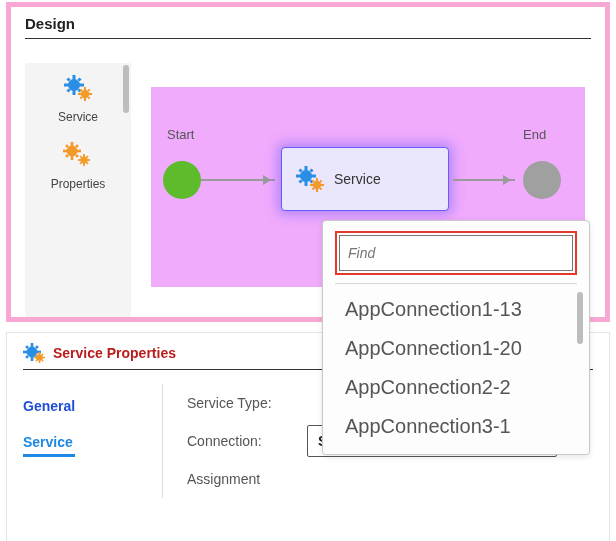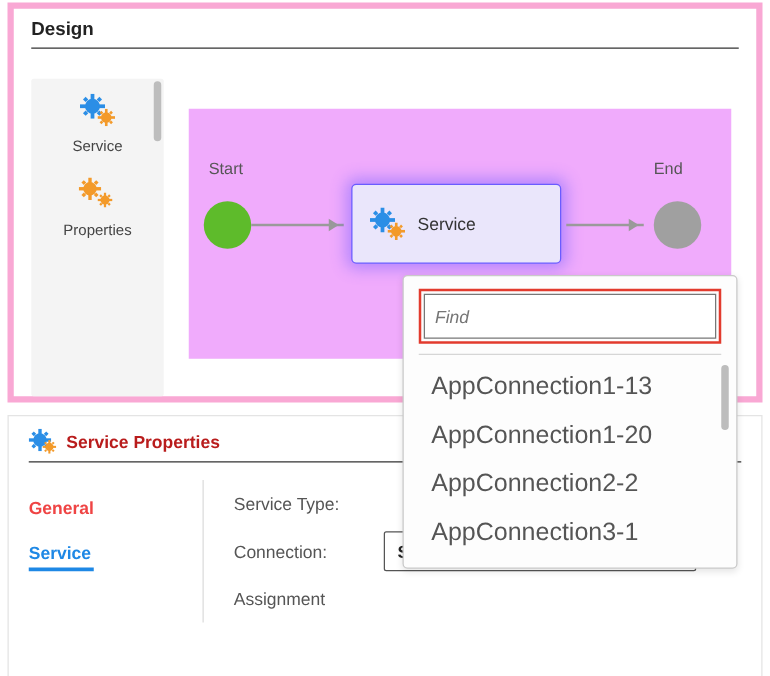--- a/index.html
+++ b/index.html
@@ -188,21 +188,21 @@
     margin-top: 14px;
   }
   .props-tabs {
     width: 140px;
     border-right: 1px solid #dcdcdc;
     padding-top: 4px;
   }
   .tab {
     font-size: 14px;
     font-weight: 700;
-    color: #ef4444;
+    color: #1d4ed8;
     padding: 10px 0;
     cursor: pointer;
   }
   .tab.active {
     color: #1e88e5;
   }
   .tab.active .underline {
     display: block;
     width: 52px; height: 3px;
     background: #1e88e5;

